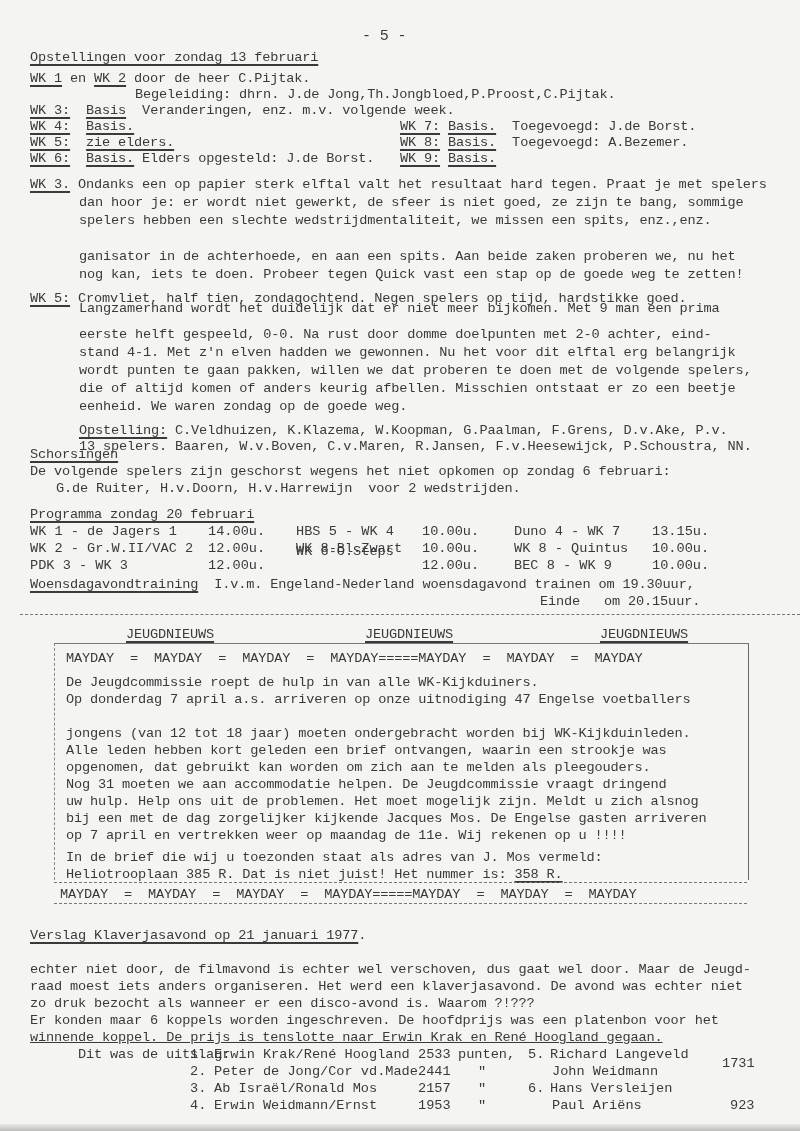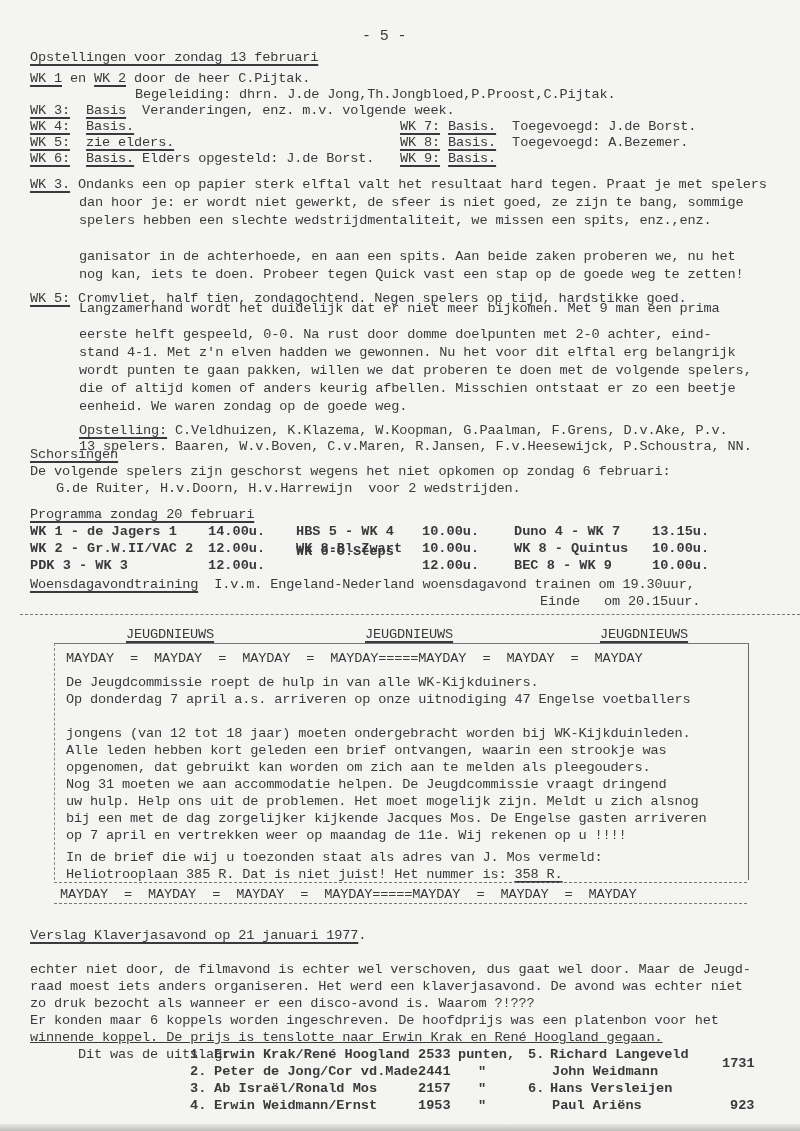--- a/index.html
+++ b/index.html
@@ -13,21 +13,21 @@
   }
   .page { position: absolute; left: 0; top: 0; width: 800px; height: 1131px; }
   .ln { position: absolute; white-space: pre; line-height: 17px; letter-spacing: -0.15px; }
   .u { text-decoration: underline; text-decoration-thickness: 1.5px; text-underline-offset: 3px; }
   .pno { font-size: 15px; }
   .hr-dash { position: absolute; border-top: 1px dashed #777; }
   .box {
     position: absolute; left: 54px; top: 620px; width: 693px; height: 258px;
     border-left: 1px dashed #888; border-right: 1px solid #666; border-top: 1px solid #777;
   }
-  .row { position: absolute; white-space: pre; line-height: 17px; font-weight: bold; }
+  .row { position: absolute; white-space: pre; line-height: 17px; }
   .bottom-shadow { position: absolute; left: 0; top: 1124px; width: 800px; height: 7px; background: linear-gradient(#e8e8e6, #bdbdbb); }
 </style>
 </head>
 <body>
 
 <div class="page">
 
   <div class="ln pno" style="left:362px; top:28px;">- 5 -</div>
 
   <div class="ln u" style="left:30px; top:49px;">Opstellingen voor zondag 13 februari</div>

